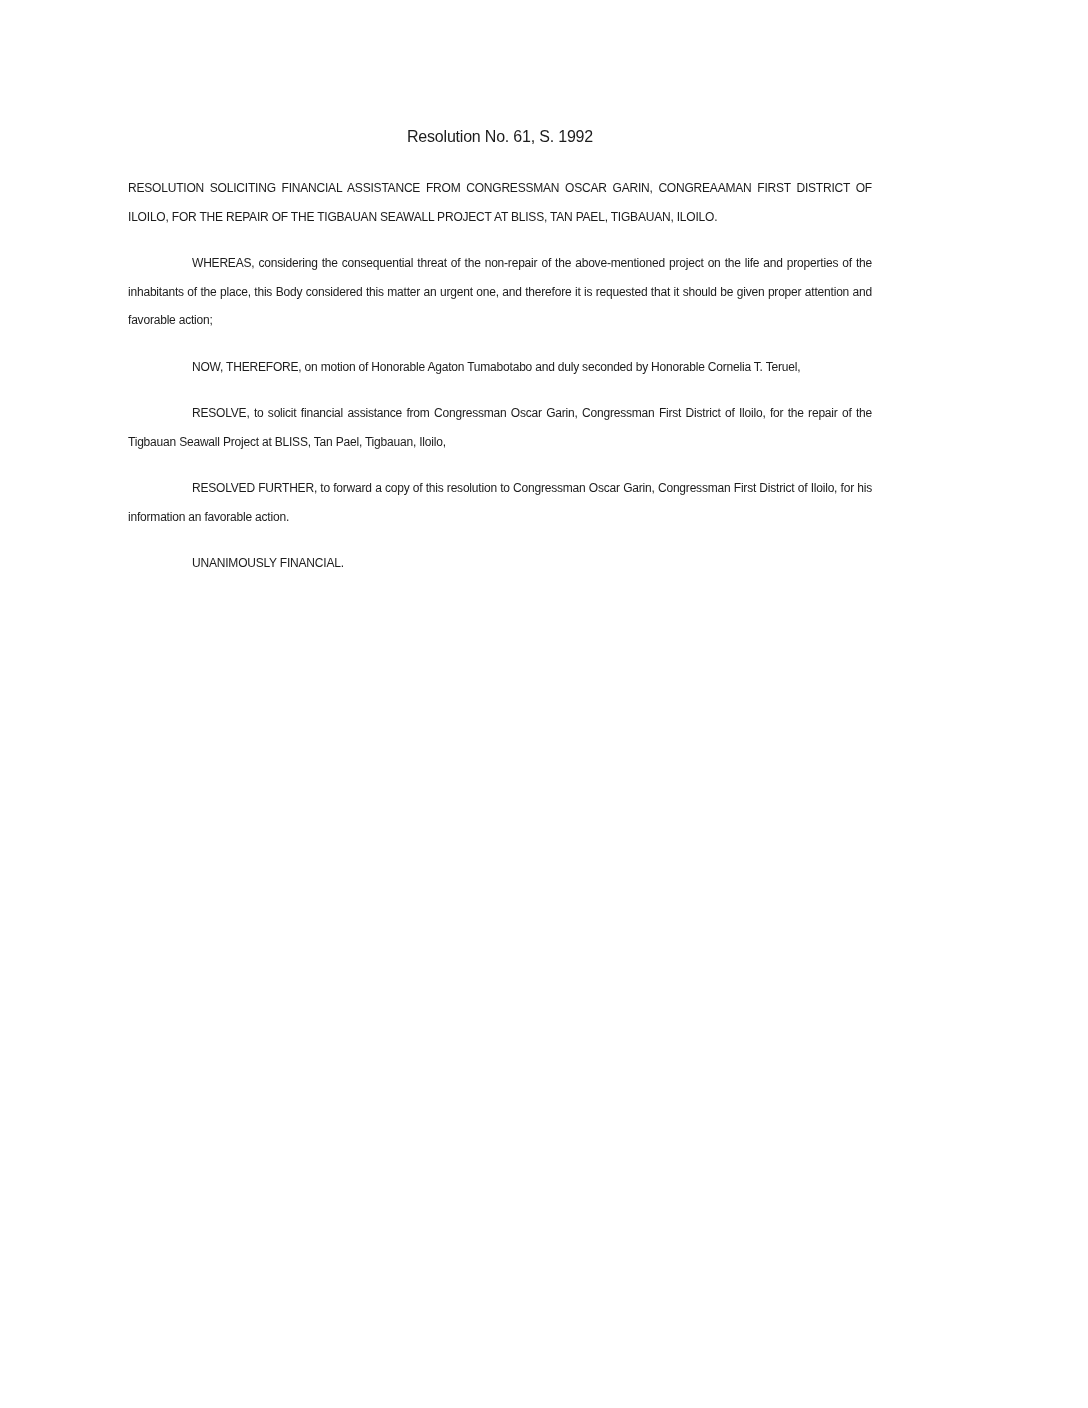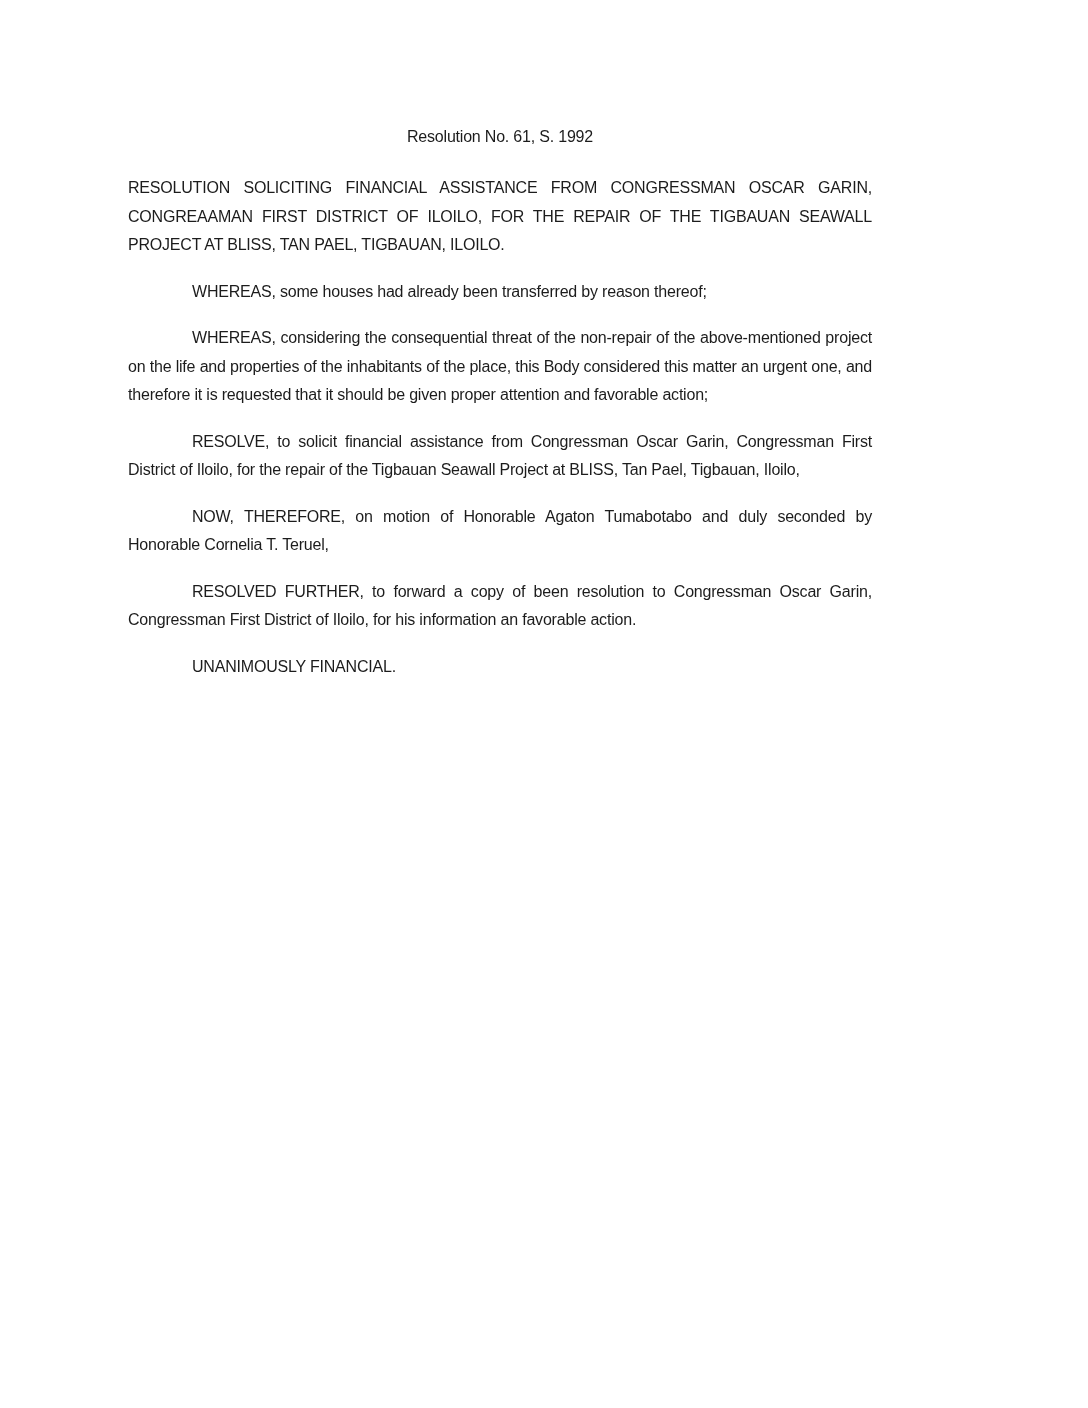--- a/index.html
+++ b/index.html
@@ -23,38 +23,37 @@
   }
   .doc-title {
     text-align: center;
     font-size: 16px;
     letter-spacing: -0.2px;
     line-height: 22px;
     margin: 0 0 26px 0;
     font-weight: 400;
   }
   .para {
-    font-size: 16px;
+    font-size: 12px;
     letter-spacing: -0.2px;
     line-height: 28.5px;
     text-align: justify;
     margin: 0 0 18px 0;
     font-weight: 400;
   }
   .para.indent {
     text-indent: 64px;
   }
 </style>
 </head>
 <body>
 
 <div class="page">
   <div class="doc-title">Resolution No. 61, S. 1992</div>
   <div id="paragraphs">
       <p class="para">RESOLUTION SOLICITING FINANCIAL ASSISTANCE FROM CONGRESSMAN OSCAR GARIN, CONGREAAMAN FIRST DISTRICT OF ILOILO, FOR THE REPAIR OF THE TIGBAUAN SEAWALL PROJECT AT BLISS, TAN PAEL, TIGBAUAN, ILOILO.</p>
-      <p class="para indent">WHEREAS, some houses had already been transferred by reason thereof;</p>
       <p class="para indent">WHEREAS, considering the consequential threat of the non-repair of the above-mentioned project on the life and properties of the inhabitants of the place, this Body considered this matter an urgent one, and therefore it is requested that it should be given proper attention and favorable action;</p>
+      <p class="para indent">NOW, THEREFORE, on motion of Honorable Agaton Tumabotabo and duly seconded by Honorable Cornelia T. Teruel,</p>
       <p class="para indent">RESOLVE, to solicit financial assistance from Congressman Oscar Garin, Congressman First District of Iloilo, for the repair of the Tigbauan Seawall Project at BLISS, Tan Pael, Tigbauan, Iloilo,</p>
-      <p class="para indent">NOW, THEREFORE, on motion of Honorable Agaton Tumabotabo and duly seconded by Honorable Cornelia T. Teruel,</p>
-      <p class="para indent">RESOLVED FURTHER, to forward a copy of been resolution to Congressman Oscar Garin, Congressman First District of Iloilo, for his information an favorable action.</p>
+      <p class="para indent">RESOLVED FURTHER, to forward a copy of this resolution to Congressman Oscar Garin, Congressman First District of Iloilo, for his information an favorable action.</p>
       <p class="para indent">UNANIMOUSLY FINANCIAL.</p>
     </div>
 </div>
 
 </body></html>

